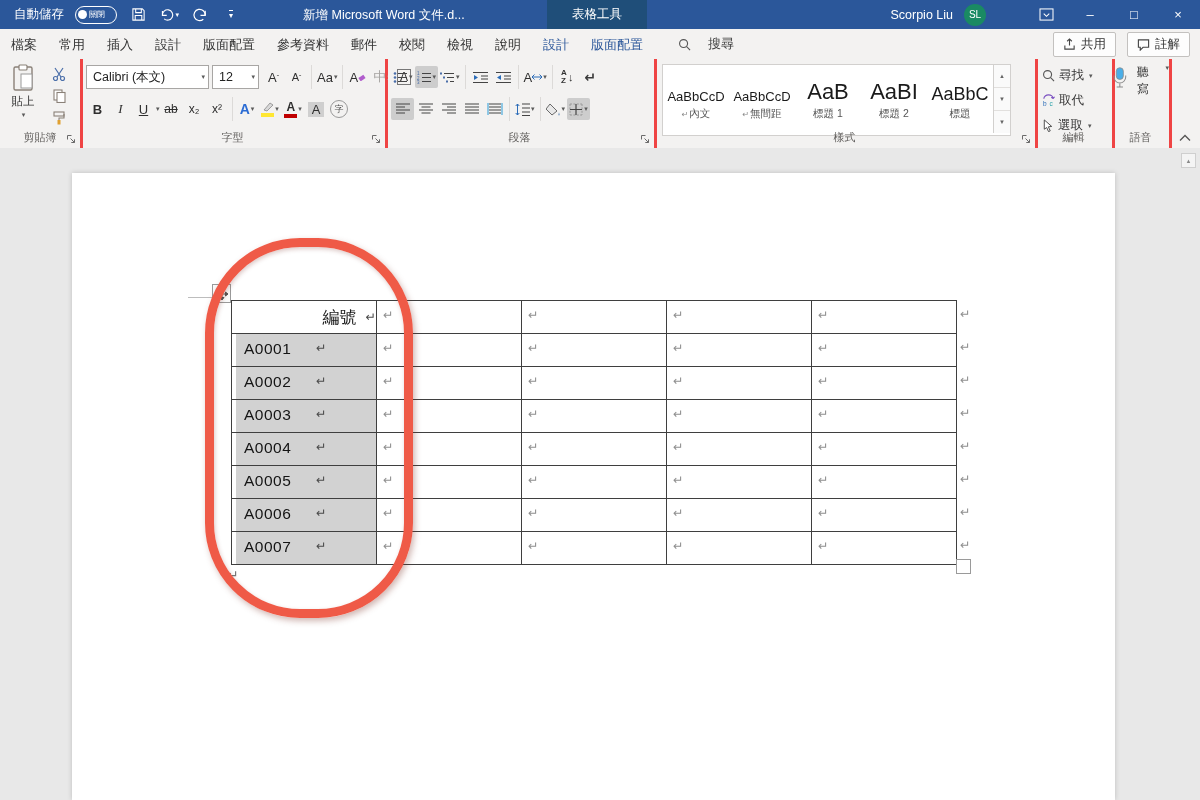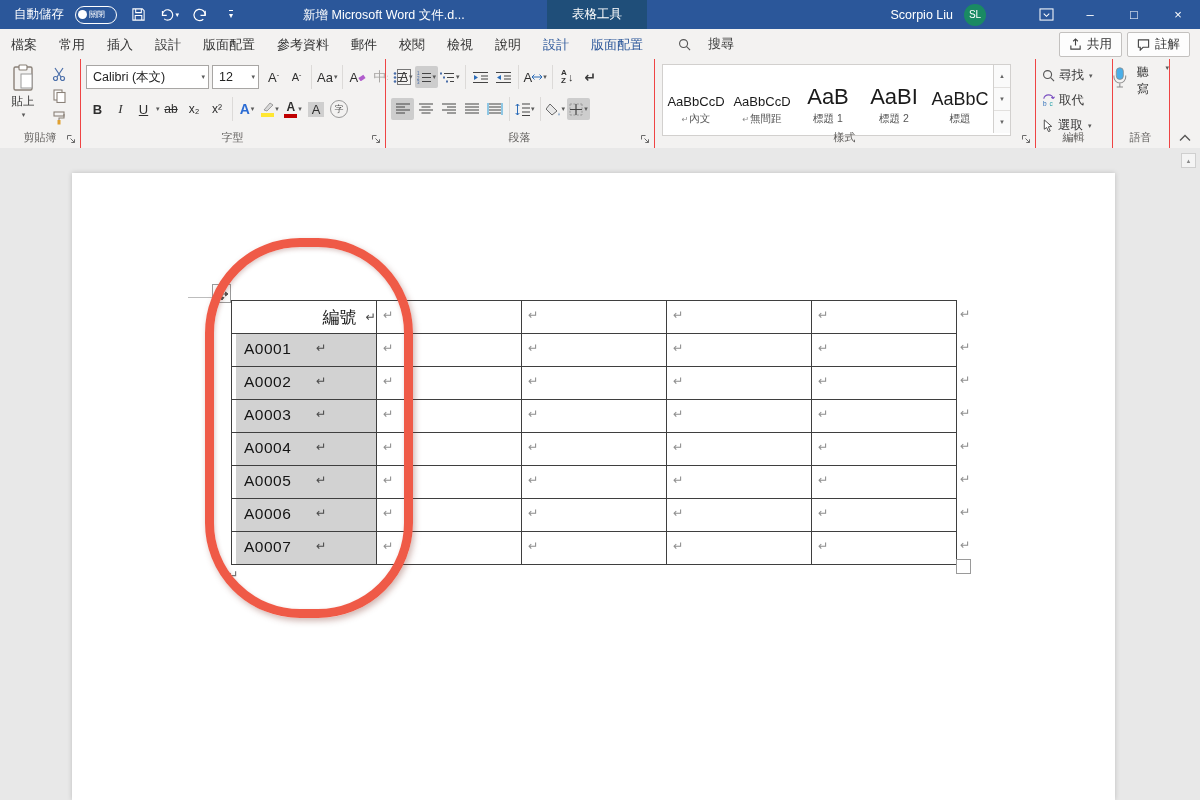--- a/index.html
+++ b/index.html
@@ -20,25 +20,25 @@
   .tb-right{position:absolute;right:0;top:0;height:29px;display:flex;align-items:center}
   .uname{font-size:12.5px;margin-right:11px}
   .avatar{width:22px;height:22px;border-radius:50%;background:#1a8a63;color:#fff;font-size:10px;display:flex;align-items:center;justify-content:center;margin-right:38px;cursor:pointer}
   .winbtn{width:44px;height:29px;display:flex;align-items:center;justify-content:center;font-size:13px;cursor:pointer}
   
   .tabsrow{position:absolute;left:0;top:29px;width:1200px;height:30px;background:#f3f2f1;display:flex;align-items:center;border-bottom:1px solid #e3e1df}
   .tab{position:relative;padding:8px 11px;line-height:29px;font-size:13px;color:#333;cursor:pointer;white-space:nowrap}
   .tab.active::after{content:"";position:absolute;left:10px;right:10px;bottom:0;height:3px;background:#2b579a}
   .tab.ctx{color:#2b579a}
   .searchbox{display:flex;align-items:center;gap:17px;margin-left:24px;color:#444;font-size:13px;cursor:text}
-  .rt-btns{margin-left:auto;margin-right:10px;display:flex;gap:5px}
+  .rt-btns{margin-left:auto;margin-right:10px;display:flex;gap:11px}
   .pillbtn{display:flex;align-items:center;gap:5px;height:23px;padding:0 9px;border:1px solid #c3c1bf;background:#fdfdfd;border-radius:2px;font-size:12.5px;color:#333;cursor:pointer}
   
   .ribbon{position:absolute;left:0;top:59px;width:1200px;height:89px;background:#f3f2f1;border-bottom:1px solid #d6d4d2}
-  .rgroup{position:absolute;top:0;height:89px;border-right:1px solid #ef4444}
+  .rgroup{position:absolute;top:0;height:89px;border-right:3px solid #ef4444}
   .glabel{position:absolute;bottom:3px;left:0;right:0;text-align:center;font-size:11px;color:#605e5c;white-space:nowrap}
   .lnch{position:absolute;bottom:4px;right:4px;cursor:pointer}
   .ib{display:inline-flex;align-items:center;justify-content:center;height:22px;min-width:19px;padding:0 2px;font-size:13px;color:#2f2f2f;border-radius:2px;cursor:pointer;white-space:nowrap}
   .sel{background:#cdcdcd}
   .dis{color:#a6a4a2}
   .cv{font-size:7px;color:#5a5a5a;margin-left:1px}
   .vsep{width:1px;height:24px;background:#dcdad8;margin:0 3px}
   .row1{position:absolute;left:6px;top:6px;display:flex;align-items:center}
   .row2{position:absolute;left:6px;top:38px;display:flex;align-items:center}
   .inputbox{height:22px;border:1px solid #a8a6a4;background:#fff;display:flex;align-items:center;font-size:12.5px;color:#222;padding:0 3px 0 6px;cursor:pointer}
@@ -48,21 +48,21 @@
   .minib{width:26px;height:20px;display:flex;align-items:center;justify-content:center;cursor:pointer;border-radius:2px}
   .bld{font-weight:bold}.itl{font-style:italic}.unl{text-decoration:underline}.stk{text-decoration:line-through}
   .colorbar{display:inline-flex;flex-direction:column;align-items:center;line-height:1}
   .colorbar .bar{width:13px;height:4px;margin-top:1px}
   .boxA{border:1px solid #777;padding:0 2px;font-size:12px;line-height:14px}
   .circleZ{width:16px;height:16px;border:1px solid #999;border-radius:50%;font-size:9px;display:flex;align-items:center;justify-content:center;color:#555}
   .shadeA{background:#cfcfcf;padding:0 4px}
   .sortico{display:inline-flex;align-items:center;font-size:8px;line-height:1;color:#333}
   .sortico .az{display:flex;flex-direction:column;font-weight:bold}
   .gallery{position:absolute;left:8px;top:5px;width:347px;height:70px;background:#fff;border:1px solid #d2d0ce;display:flex}
-  .scard{width:66px;text-align:center;padding-top:7px;cursor:pointer}
+  .scard{width:66px;text-align:center;padding-top:2px;cursor:pointer}
   .ssample{height:36px;display:flex;align-items:flex-end;justify-content:center;color:#1a1a1a;line-height:1}
   .s-sm{font-size:13px}.s-lg{font-size:22px}.s-md{font-size:18px}
   .sname{font-size:10.5px;color:#555;margin-top:4px;display:flex;align-items:center;justify-content:center;gap:1px}
   .sname .mk{font-size:8px;color:#888}
   .gscroll{position:absolute;right:0;top:0;width:16px;height:68px;border-left:1px solid #d2d0ce;display:flex;flex-direction:column}
   .gsb{flex:1;display:flex;align-items:center;justify-content:center;font-size:6px;color:#666;cursor:pointer;background:#fafafa}
   .gsb+.gsb{border-top:1px solid #e2e0de}
   .erow{position:absolute;left:7px;display:flex;align-items:center;gap:4px;font-size:12.5px;color:#333;cursor:pointer}
   .micwrap{position:absolute;left:0;right:0;top:5px;display:flex;flex-direction:row;align-items:flex-start;gap:9px;cursor:pointer}
   .micwrap .mlabel{font-size:12px;color:#333}

